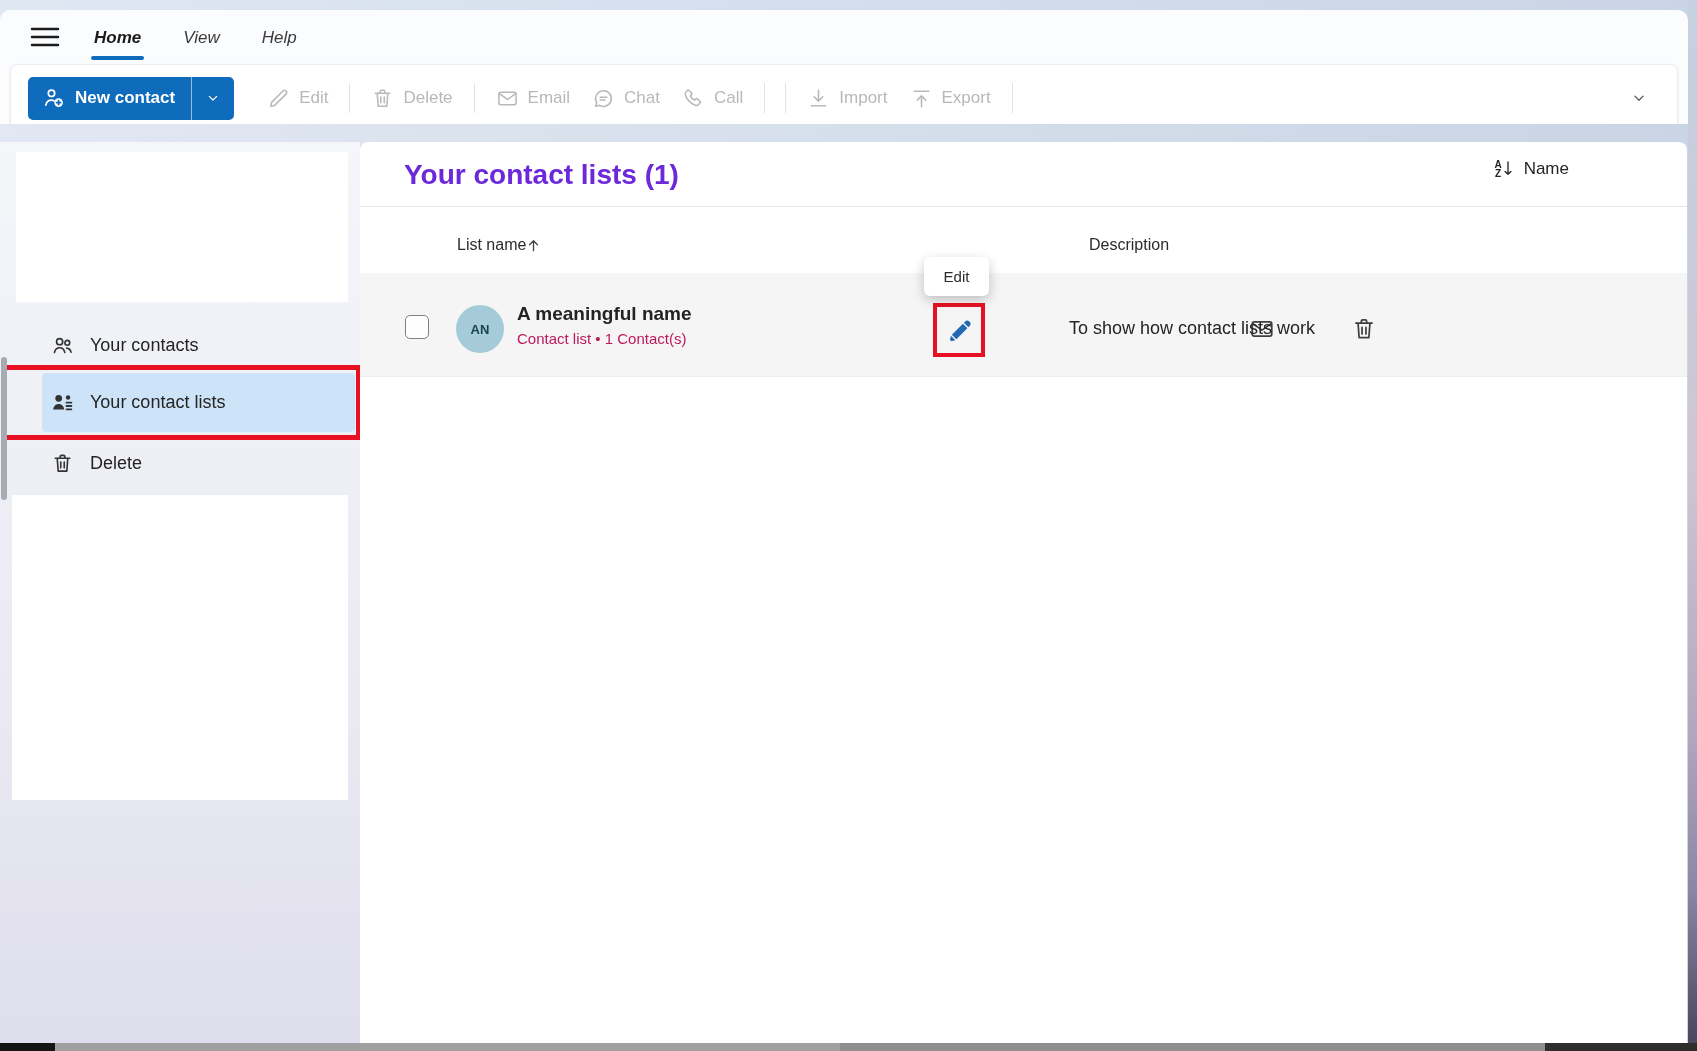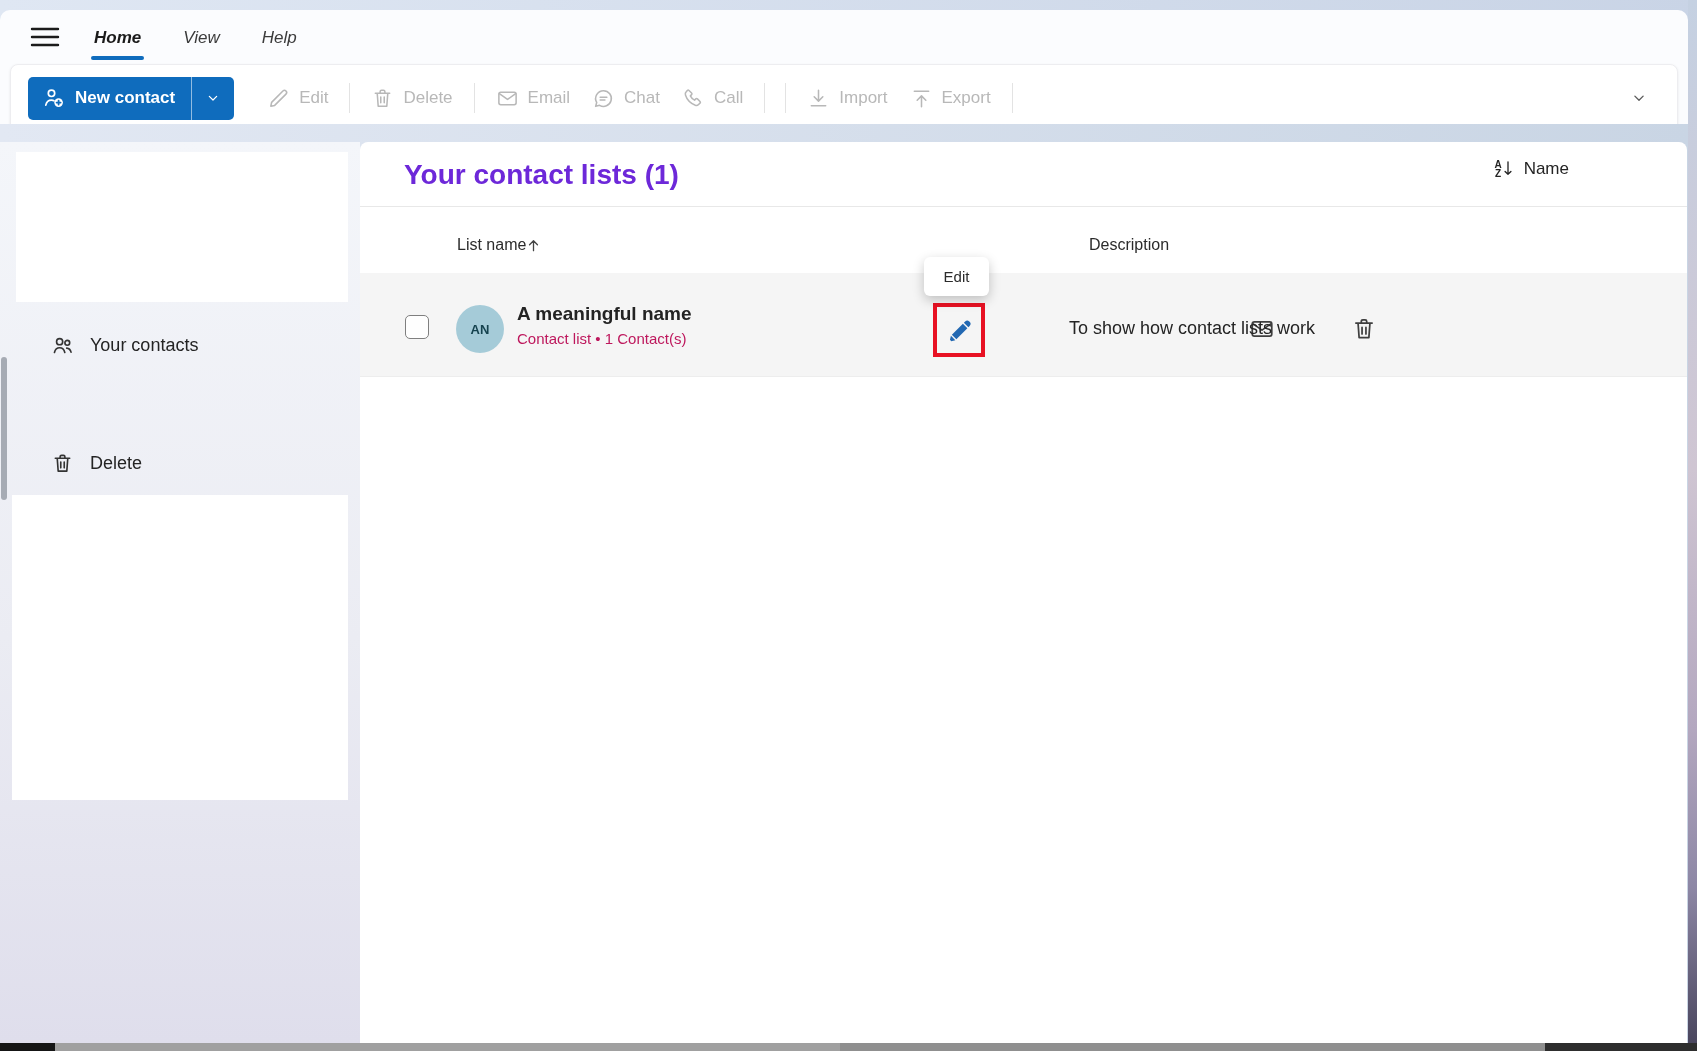--- a/index.html
+++ b/index.html
@@ -241,20 +241,33 @@
       <button class="nav-item nav-contacts">
         <svg viewBox="0 0 24 24" fill="none" stroke="currentColor" stroke-width="1.7" stroke-linecap="round" stroke-linejoin="round">
           <circle cx="9" cy="8" r="3.2"></circle>
           <path d="M3.6 19.3c.7-3 2.8-4.9 5.4-4.9s4.7 1.9 5.4 4.9"></path>
           <circle cx="17" cy="9.2" r="2.5"></circle>
           <path d="M16.4 14.7c2.2.2 3.9 1.8 4.5 4.2"></path>
         </svg>
         <span>Your contacts</span>
       </button>
 
+      <div class="redbox-nav">
+        <button class="nav-item nav-lists">
+          <svg viewBox="0 0 24 24" fill="currentColor" stroke="none">
+            <circle cx="8" cy="7.6" r="3.5"></circle>
+            <path d="M2.2 19.4c.5-3.5 2.8-5.8 5.8-5.8s5.3 2.3 5.8 5.8z"></path>
+            <circle cx="17.8" cy="6.8" r="2.3"></circle>
+            <rect x="15.2" y="11.2" width="7" height="1.9" rx=".95"></rect>
+            <rect x="15.2" y="14.7" width="7" height="1.9" rx=".95"></rect>
+            <rect x="15.2" y="18.2" width="7" height="1.9" rx=".95"></rect>
+          </svg>
+          <span>Your contact lists</span>
+        </button>
+      </div>
 
       <button class="nav-item nav-deleted">
         <svg viewBox="0 0 24 24" fill="none" stroke="currentColor" stroke-width="1.7" stroke-linecap="round" stroke-linejoin="round">
           <path d="M4.5 6.5h15M9.5 6.5V5a1.5 1.5 0 011.5-1.5h2A1.5 1.5 0 0114.5 5v1.5M6.5 6.5l1 13.5h9l1-13.5M10.2 10.5v6M13.8 10.5v6"></path>
         </svg>
         <span>Delete</span>
       </button>
 
       <div class="railthumb"></div>
       <div class="placeholder2"></div>

